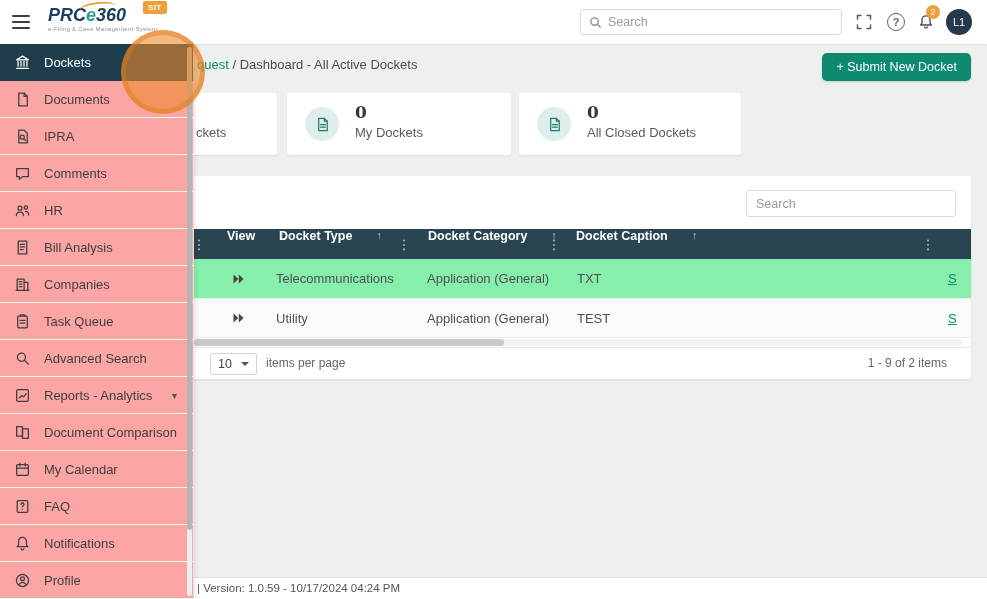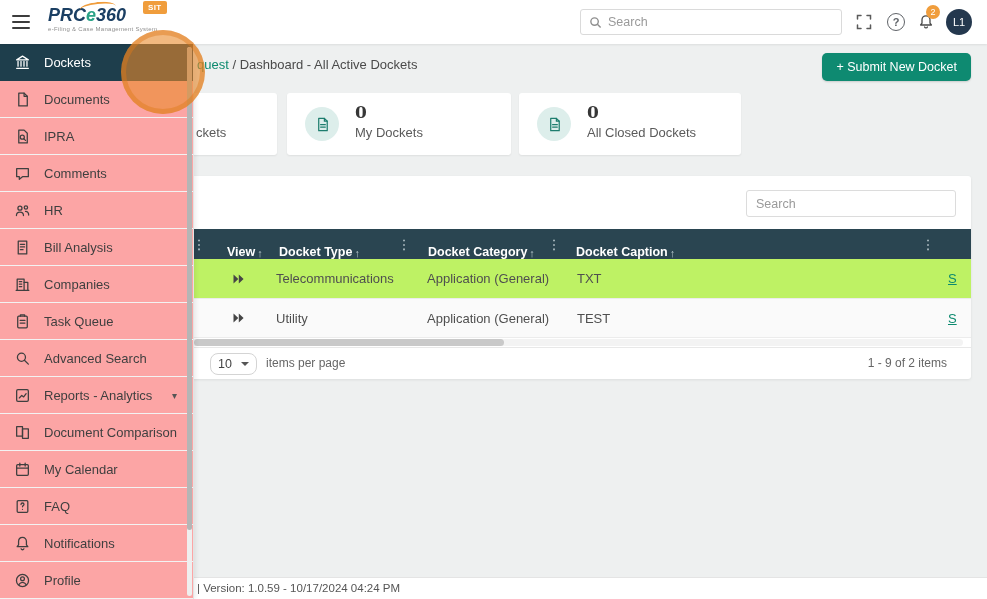--- a/index.html
+++ b/index.html
@@ -54,34 +54,34 @@
   .stat-icon svg { width:17px; height:17px; stroke:#1d7d6e; fill:none; stroke-width:1.3; stroke-linecap:round; stroke-linejoin:round; }
   .stat-count { position:absolute; left:68px; top:9px; font-family:"DejaVu Serif", serif; font-weight:bold; font-size:17px; color:#363636; }
   .stat-label { position:absolute; left:68px; top:32px; font-size:13px; color:#5a5a5a; white-space:nowrap; }
   .stat-frag { position:absolute; left:136px; top:32px; font-size:13px; color:#5a5a5a; }
 
   
   .table-card { position:absolute; left:60px; top:132px; width:911px; height:203px; background:#fff; border-radius:3px; box-shadow:0 1px 3px rgba(0,0,0,.08); }
   .tc-search { position:absolute; top:14px; right:15px; width:210px; height:27px; border:1px solid #dcdcdc; border-radius:3px; font-size:12.5px; padding:0 9px; color:#444; font-family:inherit; outline:none; }
   .tc-search::placeholder { color:#9a9a9a; }
   .grid-head { position:absolute; top:53px; left:0; right:0; height:30px; background:#2a4551; }
-  .gh-cell { position:absolute; top:0; height:30px; display:flex; align-items:flex-end; gap:2px; color:#fff; font-size:12.5px; font-weight:bold; cursor:pointer; white-space:nowrap; }
+  .gh-cell { position:absolute; top:0; height:30px; display:flex; align-items:flex-start; gap:24px; color:#fff; font-size:12.5px; font-weight:bold; cursor:pointer; white-space:nowrap; }
   .gh-sort { font-size:11px; color:#b7c6cc; font-weight:normal; }
   .gh-kebab { position:absolute; top:0; height:30px; display:flex; align-items:center; justify-content:center; width:12px; color:#cdd9dd; font-size:13px; cursor:pointer; }
-  .grid-row { position:absolute; left:0; right:0; height:40px; border-bottom:1px solid #ececec; background:#bef264; }
+  .grid-row { position:absolute; left:0; right:0; height:40px; border-bottom:1px solid #ececec; background:#86efac; }
   .grid-row.r1 { top:83px; }
   .grid-row.r2 { top:123px; height:39px; background:#fafafa; }
   .gr-cell { position:absolute; top:0; height:100%; display:flex; align-items:center; font-size:13px; color:#4f4f4f; white-space:nowrap; }
   .expand-btn { position:absolute; left:172px; top:0; height:100%; width:16px; display:flex; align-items:center; cursor:pointer; }
   .expand-btn svg { width:13px; height:12px; fill:#454545; }
   .gr-link { color:#0d8a6f; text-decoration:underline; cursor:pointer; }
   .hscroll { position:absolute; top:163px; left:2px; right:8px; height:7px; background:#f3f3f3; border-radius:4px; }
   .hthumb { position:absolute; left:132px; top:0; width:310px; height:7px; background:#c9c9c9; border-radius:4px; cursor:pointer; }
   .pager { position:absolute; left:0; right:0; bottom:0; height:32px; border-top:1px solid #e8e8e8; }
-  .pagesize { position:absolute; left:150px; top:5px; width:47px; height:22px; border:1px solid #d4d4d4; border-radius:8px; font-size:12.5px; color:#444; display:flex; align-items:center; justify-content:space-between; padding:0 7px; cursor:pointer; background:#fff; }
+  .pagesize { position:absolute; left:150px; top:5px; width:47px; height:22px; border:1px solid #d4d4d4; border-radius:2px; font-size:12.5px; color:#444; display:flex; align-items:center; justify-content:space-between; padding:0 7px; cursor:pointer; background:#fff; }
   .caret { width:0; height:0; border-left:4px solid transparent; border-right:4px solid transparent; border-top:4px solid #555; }
   .pp-label { position:absolute; left:206px; top:0; line-height:31px; font-size:12px; color:#666; }
   .pp-range { position:absolute; right:24px; top:0; line-height:31px; font-size:12px; color:#666; }
 
   
   .page-footer { position:absolute; left:0; right:0; bottom:0; height:22px; background:#fff; border-top:1px solid #e4e4e4; }
   .pf-text { position:absolute; left:197px; top:0; line-height:21px; font-size:11.5px; color:#555; white-space:nowrap; }
 
   
   .click-highlight { position:absolute; left:121px; top:30px; width:84px; height:84px; border-radius:50%; background:rgba(233,139,44,.6); box-shadow:inset 0 0 0 5px rgba(222,123,26,.45); z-index:40; pointer-events:none; }

